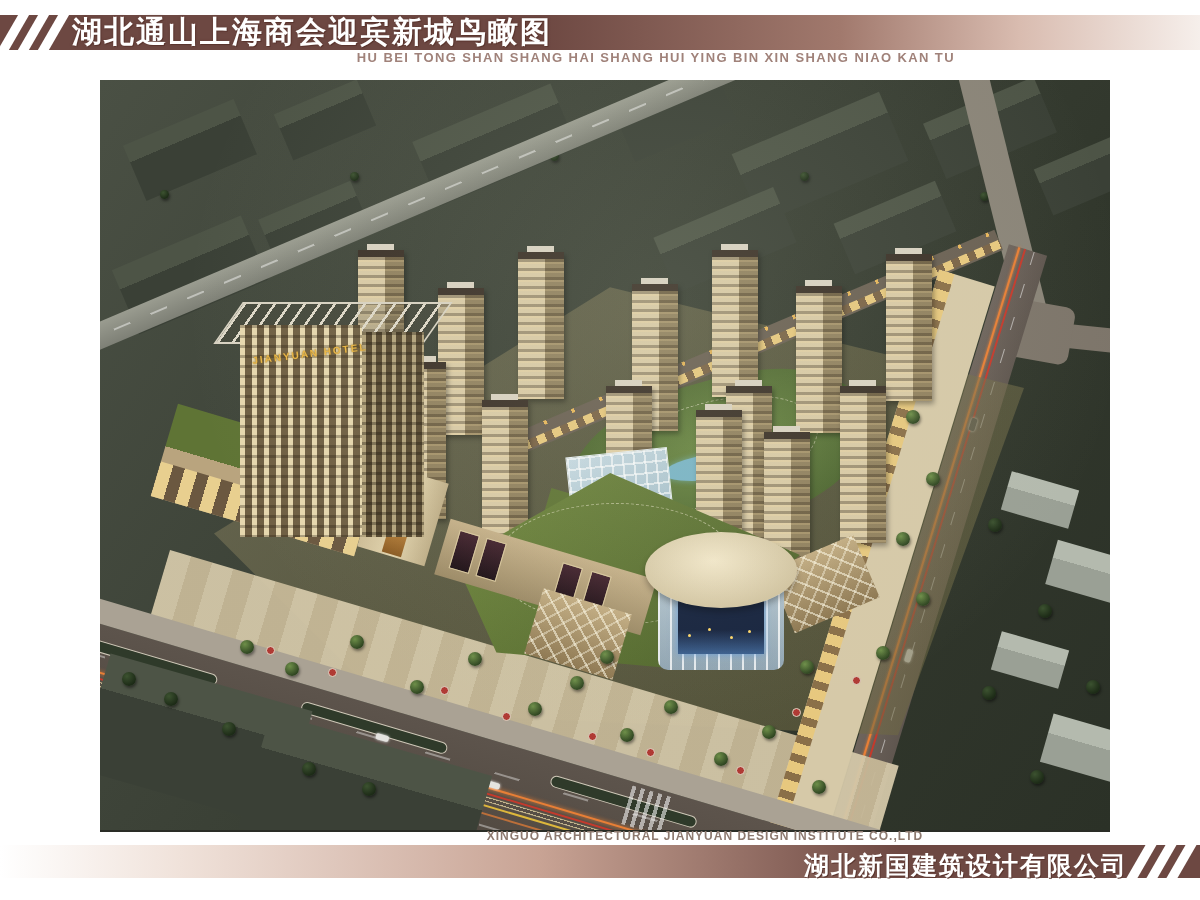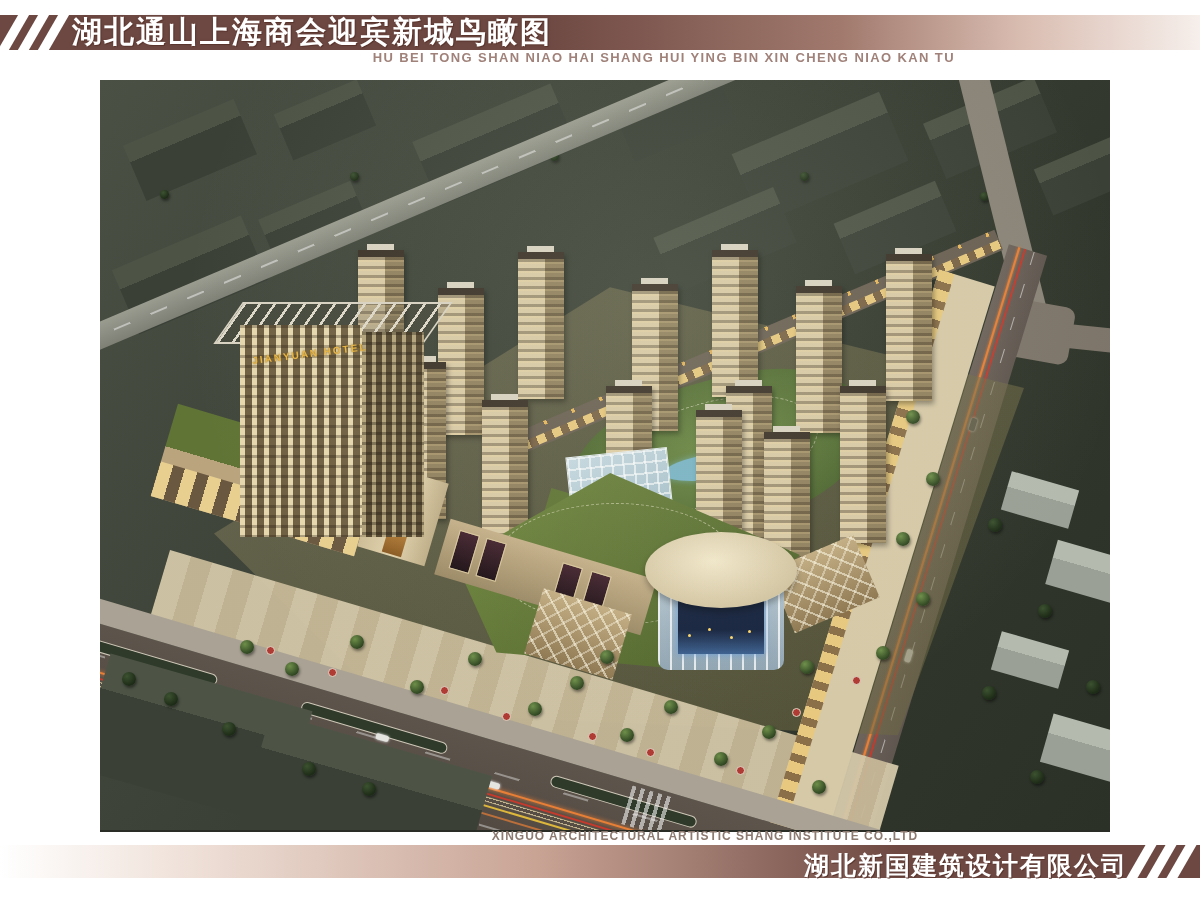--- a/index.html
+++ b/index.html
@@ -146,21 +146,21 @@
   .led i{position:absolute;width:3px;height:3px;background:#ffd76a;border-radius:50%;}
 </style>
 </head>
 <body>
 
 <div class="abs header-bar"></div>
 <div class="abs stripe" style="left:8px;top:15px;"></div>
 <div class="abs stripe" style="left:28px;top:15px;"></div>
 <div class="abs stripe" style="left:48px;top:15px;"></div>
 <div class="abs title-cn">湖北通山上海商会迎宾新城鸟瞰图</div>
-<div class="abs title-py">HU BEI TONG SHAN NIAO HAI SHANG HUI YING BIN XIN CHENG NIAO KAN TU</div>
+<div class="abs title-py">HU BEI TONG SHAN SHANG HAI SHANG HUI YING BIN XIN SHANG NIAO KAN TU</div>
 
 <div class="abs render">
 
   <div class="abs ctx" style="left:30px;top:40px;width:120px;height:60px;"></div>
   <div class="abs ctx" style="left:180px;top:15px;width:90px;height:50px;"></div>
   <div class="abs ctx" style="left:320px;top:30px;width:150px;height:70px;"></div>
   <div class="abs ctx" style="left:520px;top:8px;width:110px;height:55px;"></div>
   <div class="abs ctx" style="left:640px;top:40px;width:160px;height:75px;"></div>
   <div class="abs ctx" style="left:830px;top:18px;width:120px;height:60px;"></div>
   <div class="abs ctx" style="left:940px;top:70px;width:90px;height:50px;"></div>
@@ -319,18 +319,18 @@
   <div class="abs umb" style="left:402px;top:632px;"></div>
   <div class="abs umb" style="left:488px;top:652px;"></div>
   <div class="abs umb" style="left:546px;top:668px;"></div>
   <div class="abs umb" style="left:636px;top:686px;"></div>
   <div class="abs umb" style="left:692px;top:628px;"></div>
   <div class="abs umb" style="left:752px;top:596px;"></div>
 
   <div class="abs haze"></div>
 </div>
 
-<div class="abs footer-en">XINGUO ARCHITECTURAL ARTISTIC SHANG INSTITUTE CO.,LTD</div>
+<div class="abs footer-en">XINGUO ARCHITECTURAL JIANYUAN DESIGN INSTITUTE CO.,LTD</div>
 <div class="abs footer-bar"></div>
 <div class="abs footer-cn">湖北新国建筑设计有限公司</div>
 <div class="abs stripe" style="left:1136px;top:845px;height:33px;"></div>
 <div class="abs stripe" style="left:1156px;top:845px;height:33px;"></div>
 <div class="abs stripe" style="left:1176px;top:845px;height:33px;"></div>
 
 </body></html>

